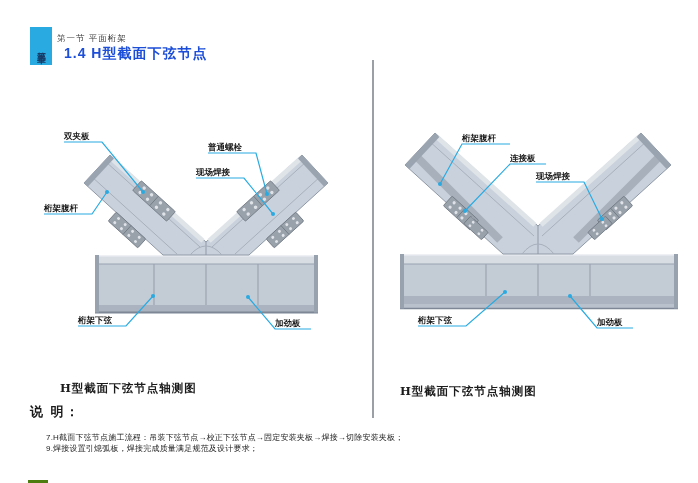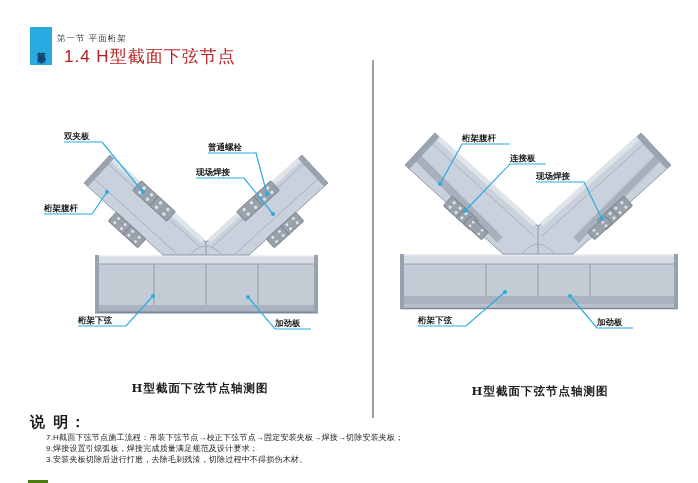--- a/index.html
+++ b/index.html
@@ -4,41 +4,41 @@
 <style>
   html,body{margin:0;padding:0;background:#ffffff;}
   #page{position:relative;width:698px;height:483px;background:#ffffff;overflow:hidden;
         font-family:"Liberation Sans",sans-serif;margin-top:24px;}
   
   #chapter-tab{position:absolute;left:30px;top:3px;width:22px;height:38px;background:#29abe2;
         display:flex;align-items:center;justify-content:center;}
   #chapter-tab span{writing-mode:vertical-rl;font-family:"DejaVu Serif",serif;font-weight:bold;
         font-size:9px;color:#173a66;letter-spacing:1px;line-height:1;}
   #section-label{position:absolute;left:57px;top:9px;font-size:8.5px;color:#3c3c3c;letter-spacing:1px;}
-  #page-title{position:absolute;left:64px;top:21px;font-size:17px;font-weight:normal;color:#b91c1c;letter-spacing:1px;}
+  #page-title{position:absolute;left:64px;top:21px;font-size:14px;font-weight:bold;color:#1d4ed8;letter-spacing:1px;}
   
   #divider{position:absolute;left:372px;top:36px;width:1.5px;height:358px;background:#9aa0a6;}
   
   .fig{position:absolute;}
   #fig-left{left:40px;top:55px;width:310px;height:300px;}
   #fig-right{left:390px;top:50px;width:300px;height:310px;}
   .caption{position:absolute;font-family:"DejaVu Serif",serif;font-weight:bold;font-size:11.5px;
-        color:#1b1b1b;text-align:center;letter-spacing:1px;}
+        color:#1b1b1b;letter-spacing:1px;}
   #caption-left{left:60px;top:357px;width:280px;}
   #caption-right{left:400px;top:360px;width:280px;}
   
   .lbl{font-family:"Liberation Sans",sans-serif;font-size:8.5px;font-weight:bold;fill:#1a1a1a;}
   .leader{fill:none;stroke:#29abe2;stroke-width:1.2;}
   .dot{fill:#29abe2;}
   .thin{stroke:#a7b0bc;stroke-width:1;fill:none;}
   .stiff{stroke:#9aa4b1;stroke-width:1.2;}
   .plate{fill:#99a1ab;stroke:#6e7680;stroke-width:0.8;}
   .bolt{fill:#dfe3e8;}
   
-  #notes-heading{position:absolute;left:30px;top:389px;font-size:15px;font-weight:bold;color:#1a1a1a;letter-spacing:2px;}
+  #notes-heading{position:absolute;left:30px;top:379px;font-size:13px;font-weight:bold;color:#1a1a1a;letter-spacing:2px;}
   .note-item{position:absolute;left:46px;font-size:8px;color:#222222;letter-spacing:0.2px;}
   #note-1{top:408px;} #note-2{top:419px;} #note-3{top:430px;}
   
   #page-number{position:absolute;left:28px;top:456px;width:20px;height:23px;background:#4d7c0f;
         color:#ffffff;font-family:"DejaVu Serif",serif;font-size:10px;font-weight:bold;
         display:flex;align-items:center;justify-content:center;}
 </style>
 </head>
 <body>
 
@@ -267,17 +267,16 @@
       </g>
     </g>
   </svg>
 
   <div id="caption-left" class="caption">H型截面下弦节点轴测图</div>
   <div id="caption-right" class="caption">H型截面下弦节点轴测图</div>
 
   <div id="notes-heading">说 明：</div>
   <div id="note-1" class="note-item">7.H截面下弦节点施工流程：吊装下弦节点→校正下弦节点→固定安装夹板→焊接→切除安装夹板；</div>
   <div id="note-2" class="note-item">9.焊接设置引熄弧板，焊接完成质量满足规范及设计要求；</div>
-  <div id="note-3" class="note-item">3.安装夹板切除后进行打磨，去除毛刺残渣，切除过程中不得损伤木材。</div>
 
   <div id="page-number">49</div>
 
 </div>
 
 </body></html>

